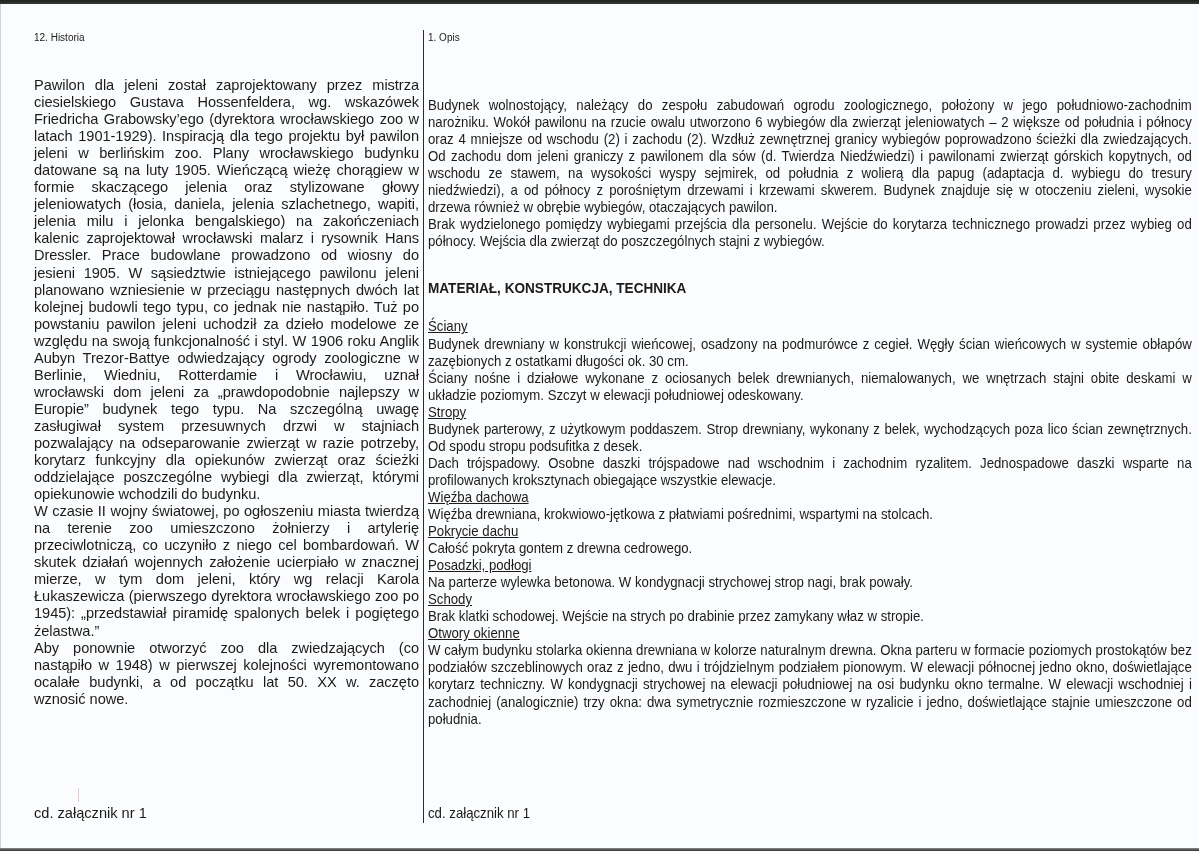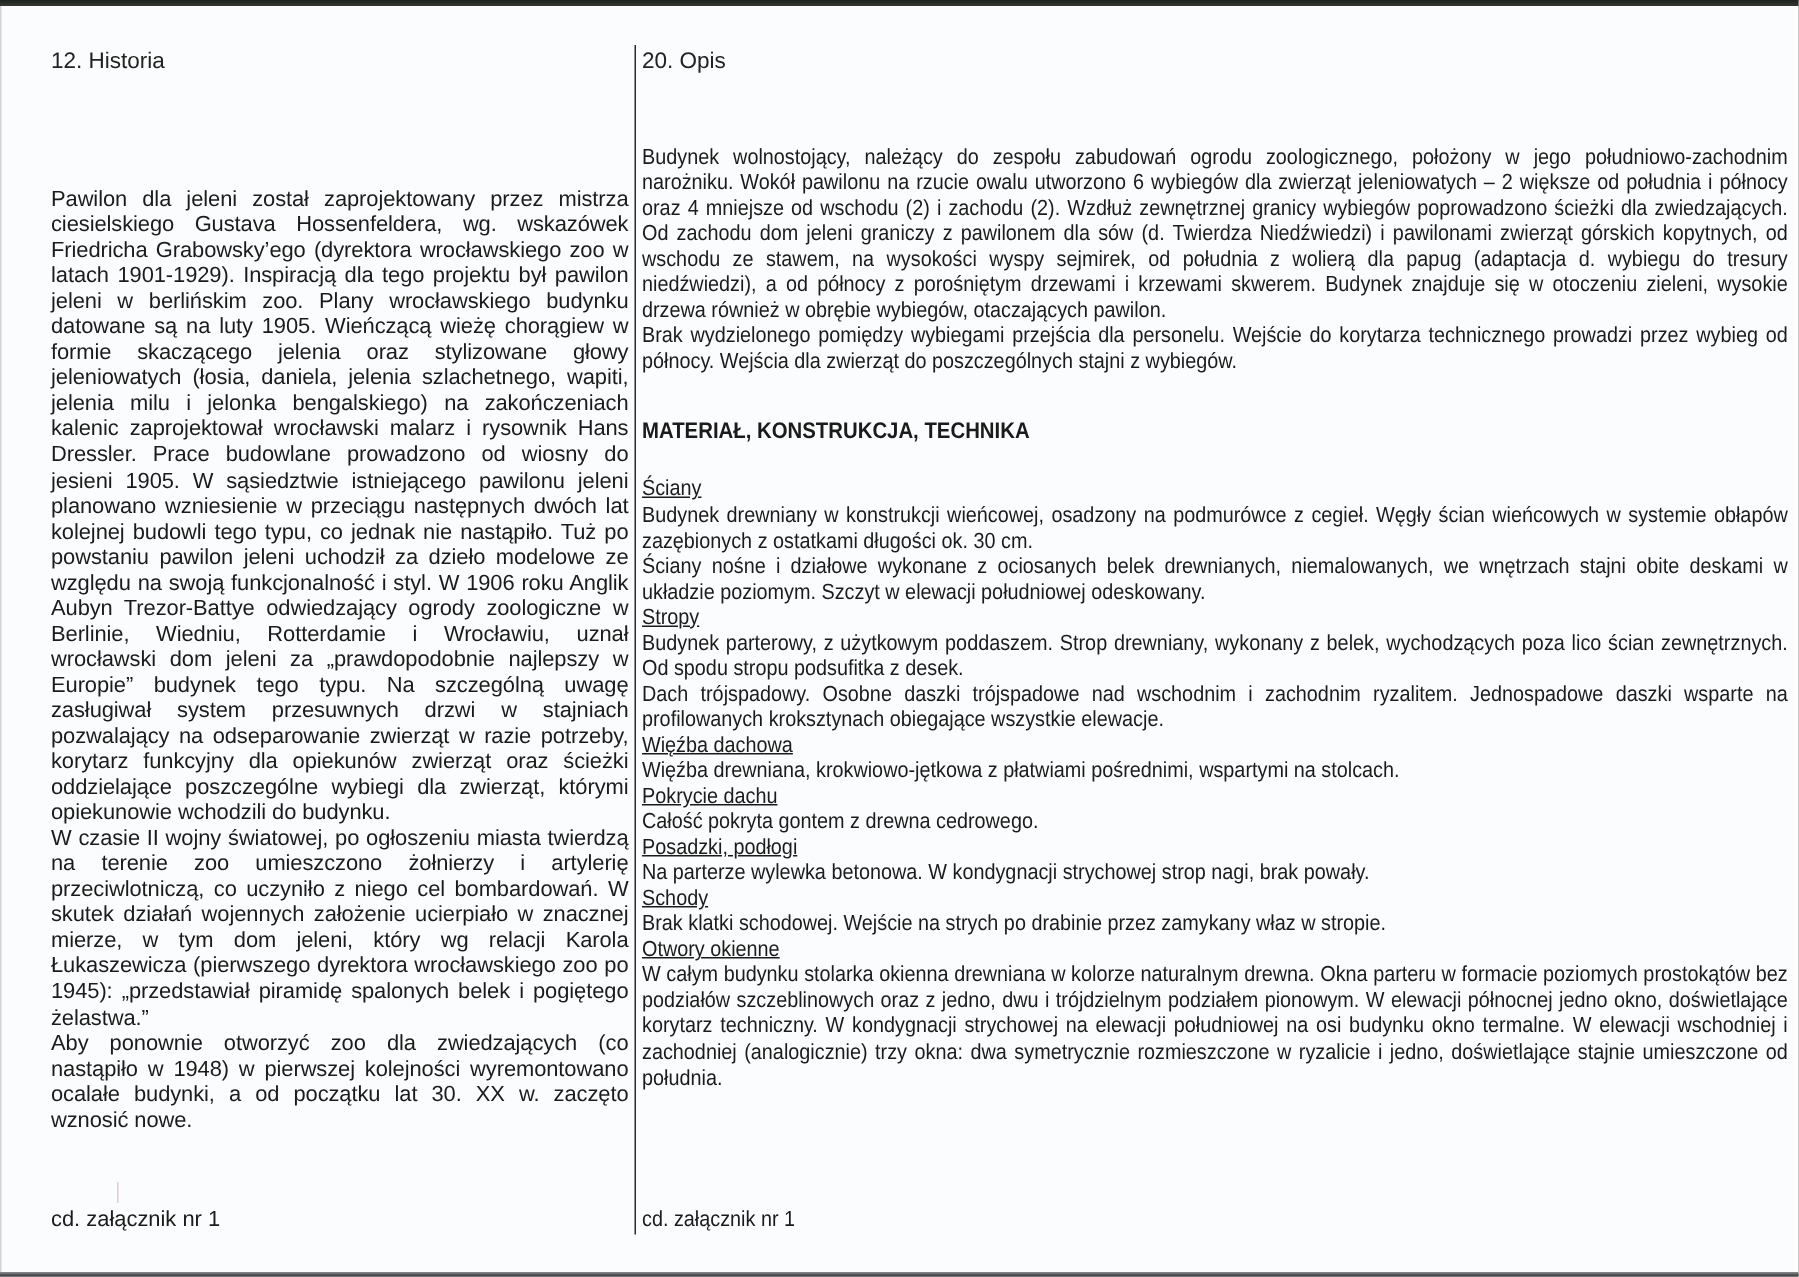--- a/index.html
+++ b/index.html
@@ -44,36 +44,35 @@
     position: absolute;
     left: 423px;
     top: 30px;
     width: 1px;
     height: 793px;
     background: #2b2b2b;
   }
   .col-label {
     position: absolute;
     top: 32px;
-    font-size: 15px;
+    font-size: 10px;
     color: #222;
   }
   .col-label.left { left: 34px; }
   .col-label.right { left: 428px; }
 
   .left-col {
     position: absolute;
     left: 34px;
     top: 77px;
     width: 385px;
     font-size: 14.6px;
     line-height: 17.05px;
     text-align: justify;
     letter-spacing: -0.05px;
-    margin-top: 48px;
   }
   .left-col p {
     margin: 0;
   }
   .left-col p.last {
     text-align-last: left;
   }
 
   .right-col {
     position: absolute;
@@ -128,26 +127,26 @@
 <body>
 
 <div class="top-edge"></div>
 
 <div class="page">
 </div>
 
 <div class="divider"></div>
 
 <div class="col-label left">12.  Historia</div>
-<div class="col-label right">20. Opis</div>
+<div class="col-label right">1. Opis</div>
 
 <div class="left-col">
   <p>Pawilon dla jeleni został zaprojektowany przez mistrza ciesielskiego Gustava Hossenfeldera, wg. wskazówek Friedricha Grabowsky’ego (dyrektora wrocławskiego zoo w latach 1901-1929). Inspiracją dla tego projektu był pawilon jeleni w berlińskim zoo. Plany wrocławskiego budynku datowane są na luty 1905. Wieńczącą wieżę chorągiew w formie skaczącego jelenia oraz stylizowane głowy jeleniowatych (łosia, daniela, jelenia szlachetnego, wapiti, jelenia milu i jelonka bengalskiego) na zakończeniach kalenic zaprojektował wrocławski malarz i rysownik Hans Dressler. Prace budowlane prowadzono od wiosny do jesieni 1905. W sąsiedztwie istniejącego pawilonu jeleni planowano wzniesienie w przeciągu następnych dwóch lat kolejnej budowli tego typu, co jednak nie nastąpiło. Tuż po powstaniu pawilon jeleni uchodził za dzieło modelowe ze względu na swoją funkcjonalność i styl. W 1906 roku Anglik Aubyn Trezor-Battye odwiedzający ogrody zoologiczne w Berlinie, Wiedniu, Rotterdamie i Wrocławiu, uznał wrocławski dom jeleni za „prawdopodobnie najlepszy w Europie” budynek tego typu. Na szczególną uwagę zasługiwał system przesuwnych drzwi w stajniach pozwalający na odseparowanie zwierząt w razie potrzeby, korytarz funkcyjny dla opiekunów zwierząt oraz ścieżki oddzielające poszczególne wybiegi dla zwierząt, którymi opiekunowie wchodzili do budynku.</p>
   <p>W czasie II wojny światowej, po ogłoszeniu miasta twierdzą na terenie zoo umieszczono żołnierzy i artylerię przeciwlotniczą, co uczyniło z niego cel bombardowań. W skutek działań wojennych założenie ucierpiało w znacznej mierze, w tym dom jeleni, który wg relacji Karola Łukaszewicza (pierwszego dyrektora wrocławskiego zoo po 1945): „przedstawiał piramidę spalonych belek i pogiętego żelastwa.”</p>
-  <p class="last">Aby ponownie otworzyć zoo dla zwiedzających (co nastąpiło w 1948) w pierwszej kolejności wyremontowano ocalałe budynki, a od początku lat 30. XX w. zaczęto wznosić nowe.</p>
+  <p class="last">Aby ponownie otworzyć zoo dla zwiedzających (co nastąpiło w 1948) w pierwszej kolejności wyremontowano ocalałe budynki, a od początku lat 50. XX w. zaczęto wznosić nowe.</p>
 </div>
 
 <div class="scan-tick"></div>
 
 <div class="right-col">
   <div class="narrow">
     <p>Budynek wolnostojący, należący do zespołu zabudowań ogrodu zoologicznego, położony w jego południowo-zachodnim narożniku. Wokół pawilonu na rzucie owalu utworzono 6 wybiegów dla zwierząt jeleniowatych – 2 większe od południa i północy oraz 4 mniejsze od wschodu (2) i zachodu (2). Wzdłuż zewnętrznej granicy wybiegów poprowadzono ścieżki dla zwiedzających. Od zachodu dom jeleni graniczy z pawilonem dla sów (d. Twierdza Niedźwiedzi) i pawilonami zwierząt górskich kopytnych, od wschodu ze stawem, na wysokości wyspy sejmirek, od południa z wolierą dla papug (adaptacja d. wybiegu do tresury niedźwiedzi), a od północy z porośniętym drzewami i krzewami skwerem. Budynek znajduje się w otoczeniu zieleni, wysokie drzewa również w obrębie wybiegów, otaczających pawilon.</p>
     <p>Brak wydzielonego pomiędzy wybiegami przejścia dla personelu. Wejście do korytarza technicznego prowadzi przez wybieg od północy. Wejścia dla zwierząt do poszczególnych stajni z wybiegów.</p>
 
     <p class="section-title">MATERIAŁ, KONSTRUKCJA, TECHNIKA</p>

